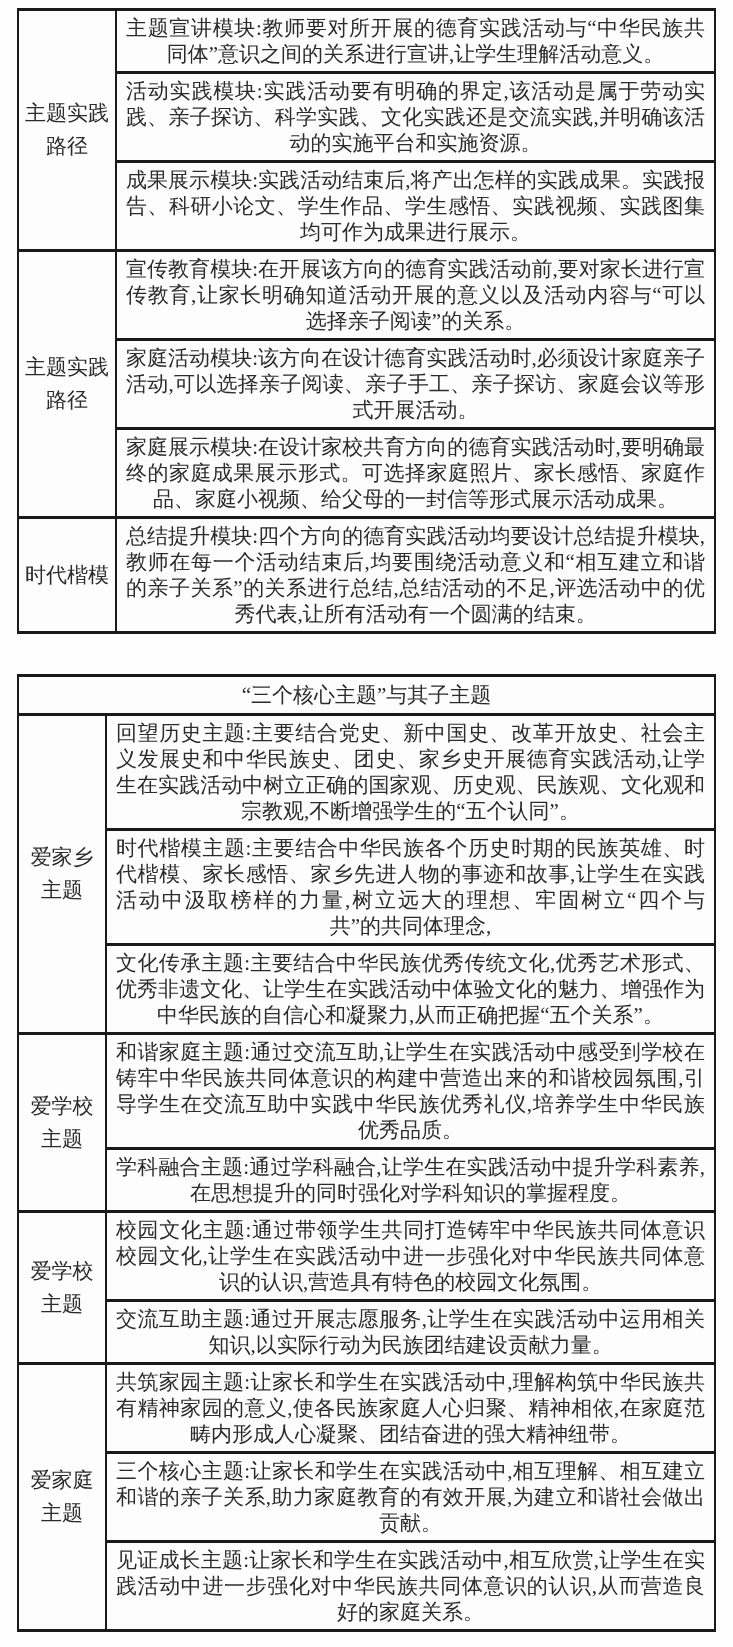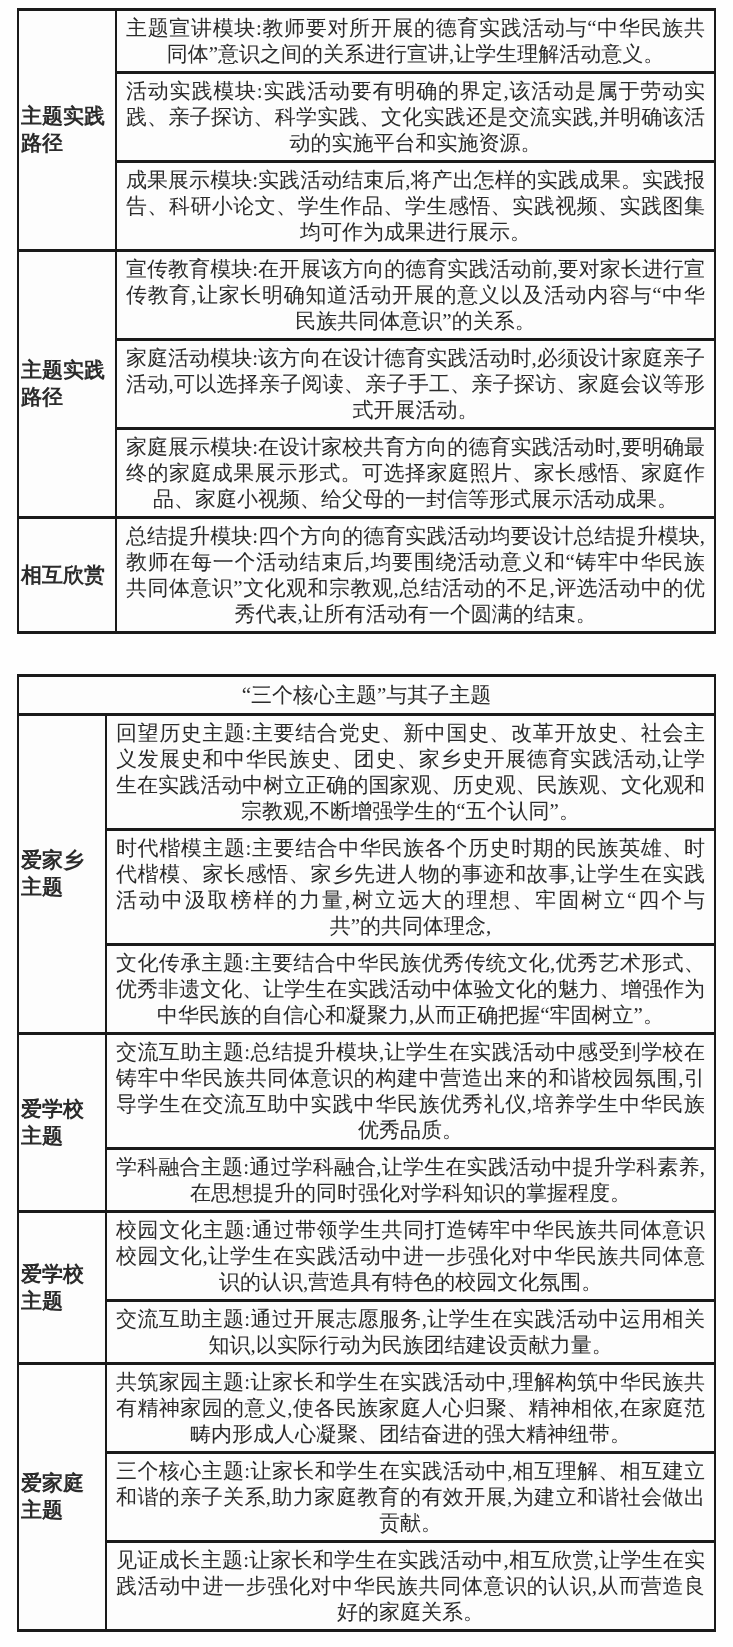--- a/index.html
+++ b/index.html
@@ -27,25 +27,24 @@
   }
   table.doc-table td {
     border-left: 2px solid #1a1a1a;
     border-right: 2px solid #1a1a1a;
     border-top: 3px solid #1a1a1a;
     border-bottom: 3px solid #1a1a1a;
     vertical-align: middle;
     margin-left: 32px;
   }
   td.label-cell {
-    text-align: left;
+    text-align: center;
     white-space: pre-line;
-    line-height: 27px;
+    line-height: 33px;
     padding: 2px 2px;
-    font-weight: bold;
   }
   td.content-cell {
     padding: 4px 9px;
     line-height: 26px;
     text-align: justify;
     text-align-last: center;
     -moz-text-align-last: center;
   }
   td.title-cell {
     text-align: center;
@@ -75,31 +74,31 @@
     </tr>
     <tr>
       <td class="content-cell">活动实践模块:实践活动要有明确的界定,该活动是属于劳动实践、亲子探访、科学实践、文化实践还是交流实践,并明确该活动的实施平台和实施资源。</td>
     </tr>
     <tr>
       <td class="content-cell">成果展示模块:实践活动结束后,将产出怎样的实践成果。实践报告、科研小论文、学生作品、学生感悟、实践视频、实践图集均可作为成果进行展示。</td>
     </tr>
     <tr>
       <td class="label-cell" rowspan="3">主题实践
 路径</td>
-      <td class="content-cell">宣传教育模块:在开展该方向的德育实践活动前,要对家长进行宣传教育,让家长明确知道活动开展的意义以及活动内容与“中华民族共同体意识”的关系。</td>
+      <td class="content-cell">宣传教育模块:在开展该方向的德育实践活动前,要对家长进行宣传教育,让家长明确知道活动开展的意义以及活动内容与“可以选择亲子阅读”的关系。</td>
     </tr>
     <tr>
       <td class="content-cell">家庭活动模块:该方向在设计德育实践活动时,必须设计家庭亲子活动,可以选择亲子阅读、亲子手工、亲子探访、家庭会议等形式开展活动。</td>
     </tr>
     <tr>
       <td class="content-cell">家庭展示模块:在设计家校共育方向的德育实践活动时,要明确最终的家庭成果展示形式。可选择家庭照片、家长感悟、家庭作品、家庭小视频、给父母的一封信等形式展示活动成果。</td>
     </tr>
     <tr>
-      <td class="label-cell">相互欣赏</td>
-      <td class="content-cell">总结提升模块:四个方向的德育实践活动均要设计总结提升模块,教师在每一个活动结束后,均要围绕活动意义和“铸牢中华民族共同体意识”文化观和宗教观,总结活动的不足,评选活动中的优秀代表,让所有活动有一个圆满的结束。</td>
+      <td class="label-cell">时代楷模</td>
+      <td class="content-cell">总结提升模块:四个方向的德育实践活动均要设计总结提升模块,教师在每一个活动结束后,均要围绕活动意义和“相互建立和谐的亲子关系”的关系进行总结,总结活动的不足,评选活动中的优秀代表,让所有活动有一个圆满的结束。</td>
     </tr>
   </tbody>
     </table>
 
   <div class="table-gap"></div>
 
   <table class="doc-table">
     <colgroup>
         <col style="width:88px">
         <col>
@@ -110,26 +109,26 @@
     </tr>
     <tr>
       <td class="label-cell" rowspan="3">爱家乡
 主题</td>
       <td class="content-cell">回望历史主题:主要结合党史、新中国史、改革开放史、社会主义发展史和中华民族史、团史、家乡史开展德育实践活动,让学生在实践活动中树立正确的国家观、历史观、民族观、文化观和宗教观,不断增强学生的“五个认同”。</td>
     </tr>
     <tr>
       <td class="content-cell">时代楷模主题:主要结合中华民族各个历史时期的民族英雄、时代楷模、家长感悟、家乡先进人物的事迹和故事,让学生在实践活动中汲取榜样的力量,树立远大的理想、牢固树立“四个与共”的共同体理念,</td>
     </tr>
     <tr>
-      <td class="content-cell">文化传承主题:主要结合中华民族优秀传统文化,优秀艺术形式、优秀非遗文化、让学生在实践活动中体验文化的魅力、增强作为中华民族的自信心和凝聚力,从而正确把握“牢固树立”。</td>
+      <td class="content-cell">文化传承主题:主要结合中华民族优秀传统文化,优秀艺术形式、优秀非遗文化、让学生在实践活动中体验文化的魅力、增强作为中华民族的自信心和凝聚力,从而正确把握“五个关系”。</td>
     </tr>
     <tr>
       <td class="label-cell" rowspan="2">爱学校
 主题</td>
-      <td class="content-cell">交流互助主题:总结提升模块,让学生在实践活动中感受到学校在铸牢中华民族共同体意识的构建中营造出来的和谐校园氛围,引导学生在交流互助中实践中华民族优秀礼仪,培养学生中华民族优秀品质。</td>
+      <td class="content-cell">和谐家庭主题:通过交流互助,让学生在实践活动中感受到学校在铸牢中华民族共同体意识的构建中营造出来的和谐校园氛围,引导学生在交流互助中实践中华民族优秀礼仪,培养学生中华民族优秀品质。</td>
     </tr>
     <tr>
       <td class="content-cell">学科融合主题:通过学科融合,让学生在实践活动中提升学科素养,在思想提升的同时强化对学科知识的掌握程度。</td>
     </tr>
     <tr>
       <td class="label-cell" rowspan="2">爱学校
 主题</td>
       <td class="content-cell">校园文化主题:通过带领学生共同打造铸牢中华民族共同体意识校园文化,让学生在实践活动中进一步强化对中华民族共同体意识的认识,营造具有特色的校园文化氛围。</td>
     </tr>
     <tr>

